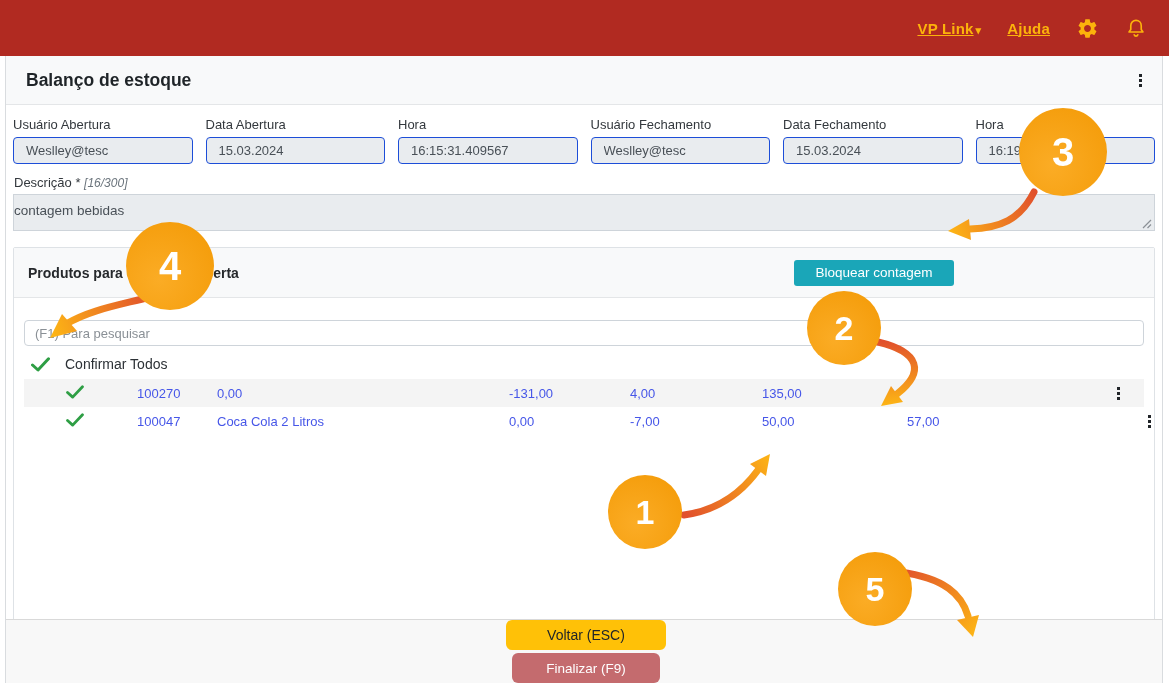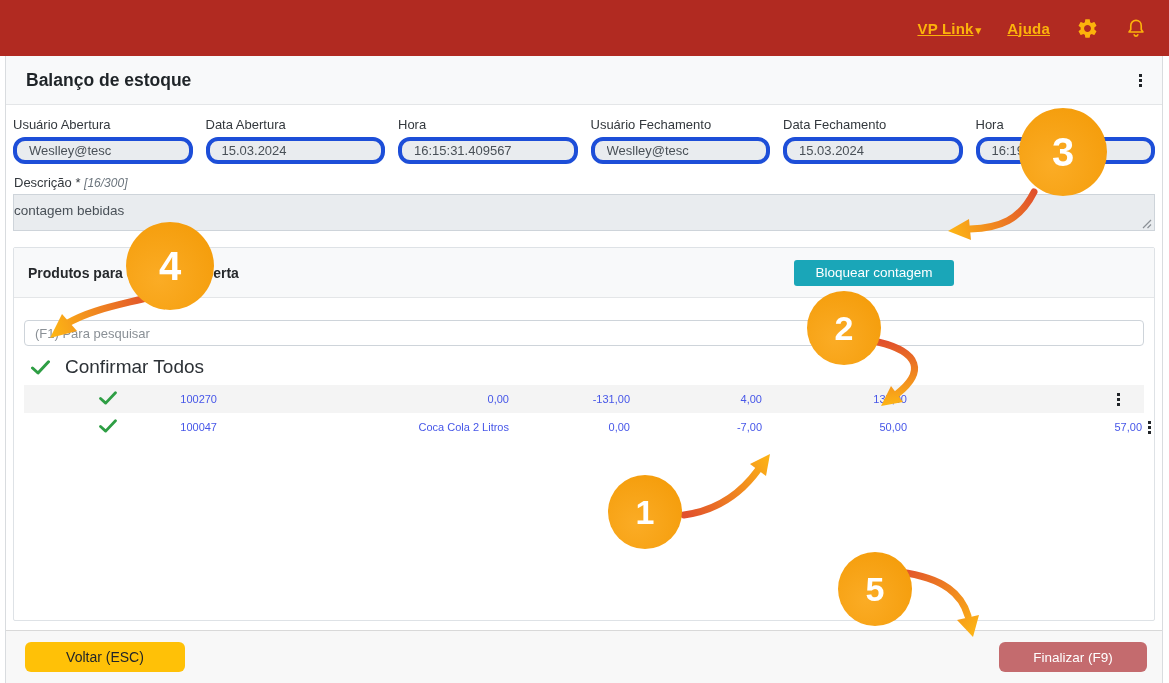--- a/index.html
+++ b/index.html
@@ -33,22 +33,22 @@
     padding:0 14px 0 20px;
   }
   .titlebar h1 { font-size:17.5px; font-weight:600; color:#1f2428; }
   .kebab { display:inline-flex; flex-direction:column; gap:2px; padding:4px 6px; cursor:pointer; }
   .kebab i { width:3px; height:3px; background:#212529; display:block; }
   
   .form-area { padding:12px 7px 0 7px; }
   .fields-grid { display:grid; grid-template-columns:repeat(6,1fr); column-gap:13px; }
   .field label { display:block; font-size:13px; color:#33383d; margin-bottom:5px; }
   .field input {
-    width:100%; height:27px; background:#e9ecef; border:4px solid #1d4ed8;
-    border-radius:12px; padding:0 12px; font-size:13px; color:#495057;
+    width:100%; height:27px; background:#e9ecef; border:1px solid #1d4ed8;
+    border-radius:4px; padding:0 12px; font-size:13px; color:#495057;
     font-family:"Liberation Sans",sans-serif;
   }
   .desc-label { margin:11px 0 4px 1px; font-size:13px; color:#33383d; }
   .desc-label em { font-style:italic; color:#6c757d; font-size:12px; }
   .textarea-wrap { position:relative; }
   .textarea-wrap textarea {
     width:100%; height:37px; background:#e9ecef; border:1px solid #ced4da;
     border-radius:0; padding:8px 0; font-size:13.5px; color:#495057;
     resize:none; font-family:"Liberation Sans",sans-serif;
   }
@@ -67,42 +67,43 @@
     font-family:"Liberation Sans",sans-serif;
   }
   .card-body { padding:22px 10px 0 10px; height:322px; }
   .search-input {
     width:100%; height:26px; border:1px solid #ced4da; border-radius:4px;
     padding:0 10px; font-size:13px; color:#495057; background:#fff;
     font-family:"Liberation Sans",sans-serif;
   }
   .search-input::placeholder { color:#8a9096; }
   .confirm-all { display:flex; align-items:center; gap:15px; margin:10px 0 0 7px; }
-  .confirm-all .label { font-size:19px; color:#2c3136; }
+  .confirm-all .label { font-size:14px; color:#2c3136; }
   .check { display:inline-flex; cursor:pointer; }
   
   .tgrid { margin-top:7px; }
   .trow, .thead {
     display:grid;
     grid-template-columns:83px 100px 292px 121px 132px 145px 235px 1fr;
     align-items:center; padding-left:10px;
   }
   .thead { height:24px; font-weight:bold; font-size:13.5px; color:#1d2226; }
-  .trow { height:28px; font-size:11px;text-align:right; }
+  .trow { height:28px; font-size:13px; }
   .trow:nth-child(odd) { background:#f4f4f4; }
   .cell a { color:var(--link-blue,#4656E8); text-decoration:none; cursor:pointer; }
   .cell.num { color:var(--link-blue,#4656E8); cursor:pointer; }
   .c-id a { padding-left:20px; display:inline-block; }
   .c-kebab { display:flex; justify-content:flex-end; padding-right:16px; }
   
   .footer {
-    position:absolute; left:0; right:0; bottom:0; height:53px;
+    position:absolute; left:0; right:0; bottom:0; height:64px;
     background:#f8f8f8; border-top:1px solid #d9d9d9;
     display:flex; align-items:center; justify-content:space-between;
     padding:0 15px 0 19px;
+    flex-direction:column;
   }
   .btn-back {
     width:160px; height:30px; background:var(--back-btn,#FFC107); color:#212529;
     border:none; border-radius:6px; font-size:14px; cursor:pointer;
     font-family:"Liberation Sans",sans-serif;
   }
   .btn-finish {
     width:148px; height:30px; background:var(--finish-btn,#C46B6E); color:#fff;
     border:none; border-radius:6px; font-size:13.5px; cursor:pointer;
     font-family:"Liberation Sans",sans-serif;

